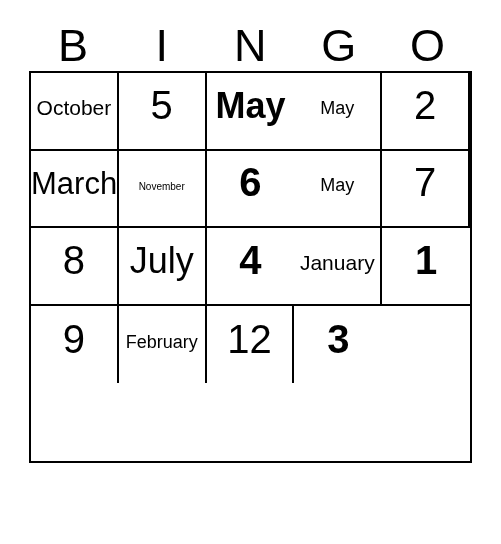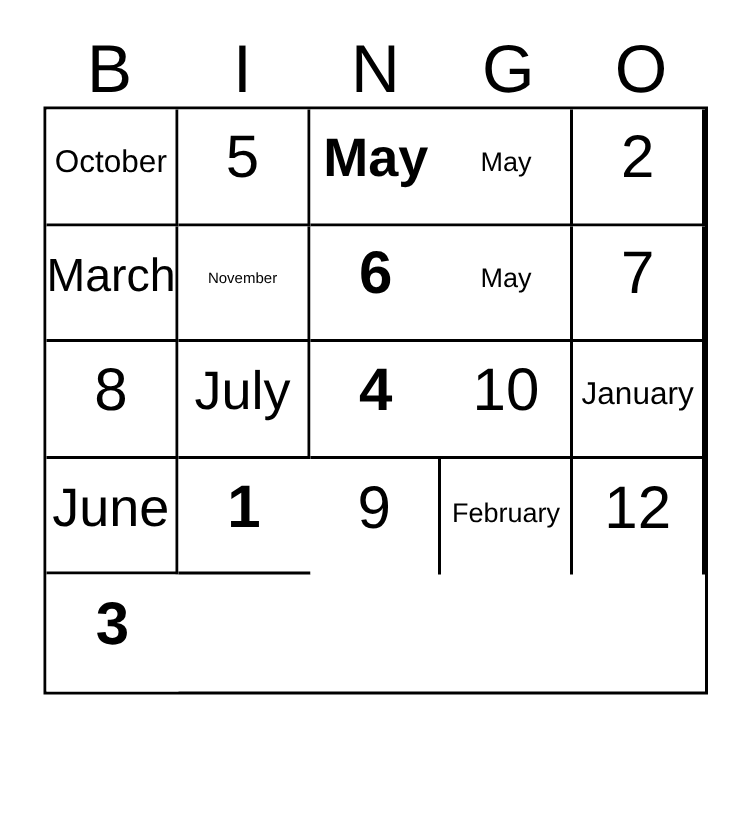--- a/index.html
+++ b/index.html
@@ -140,28 +140,22 @@
       </div>
       <div class="bingo-cell col-3 row-3">
         <span class="cell-text fs-xl">8</span>
       </div>
       <div class="bingo-cell col-4 row-3">
         <span class="cell-text fs-lg">July</span>
       </div>
       <div class="bingo-cell col-5 row-3">
         <span class="cell-text fs-xl">4</span>
       </div>
-      <div class="bingo-cell col-1 row-4">
-        <span class="cell-text fs-xl">10</span>
-      </div>
       <div class="bingo-cell col-2 row-4">
         <span class="cell-text fs-sm">January</span>
-      </div>
-      <div class="bingo-cell col-3 row-4">
-        <span class="cell-text fs-lg">June</span>
       </div>
       <div class="bingo-cell col-5 row-4">
         <span class="cell-text fs-xl">1</span>
       </div>
       <div class="bingo-cell col-2 row-5">
         <span class="cell-text fs-xl">9</span>
       </div>
       <div class="bingo-cell col-3 row-5">
         <span class="cell-text fs-xs">February</span>
       </div>

